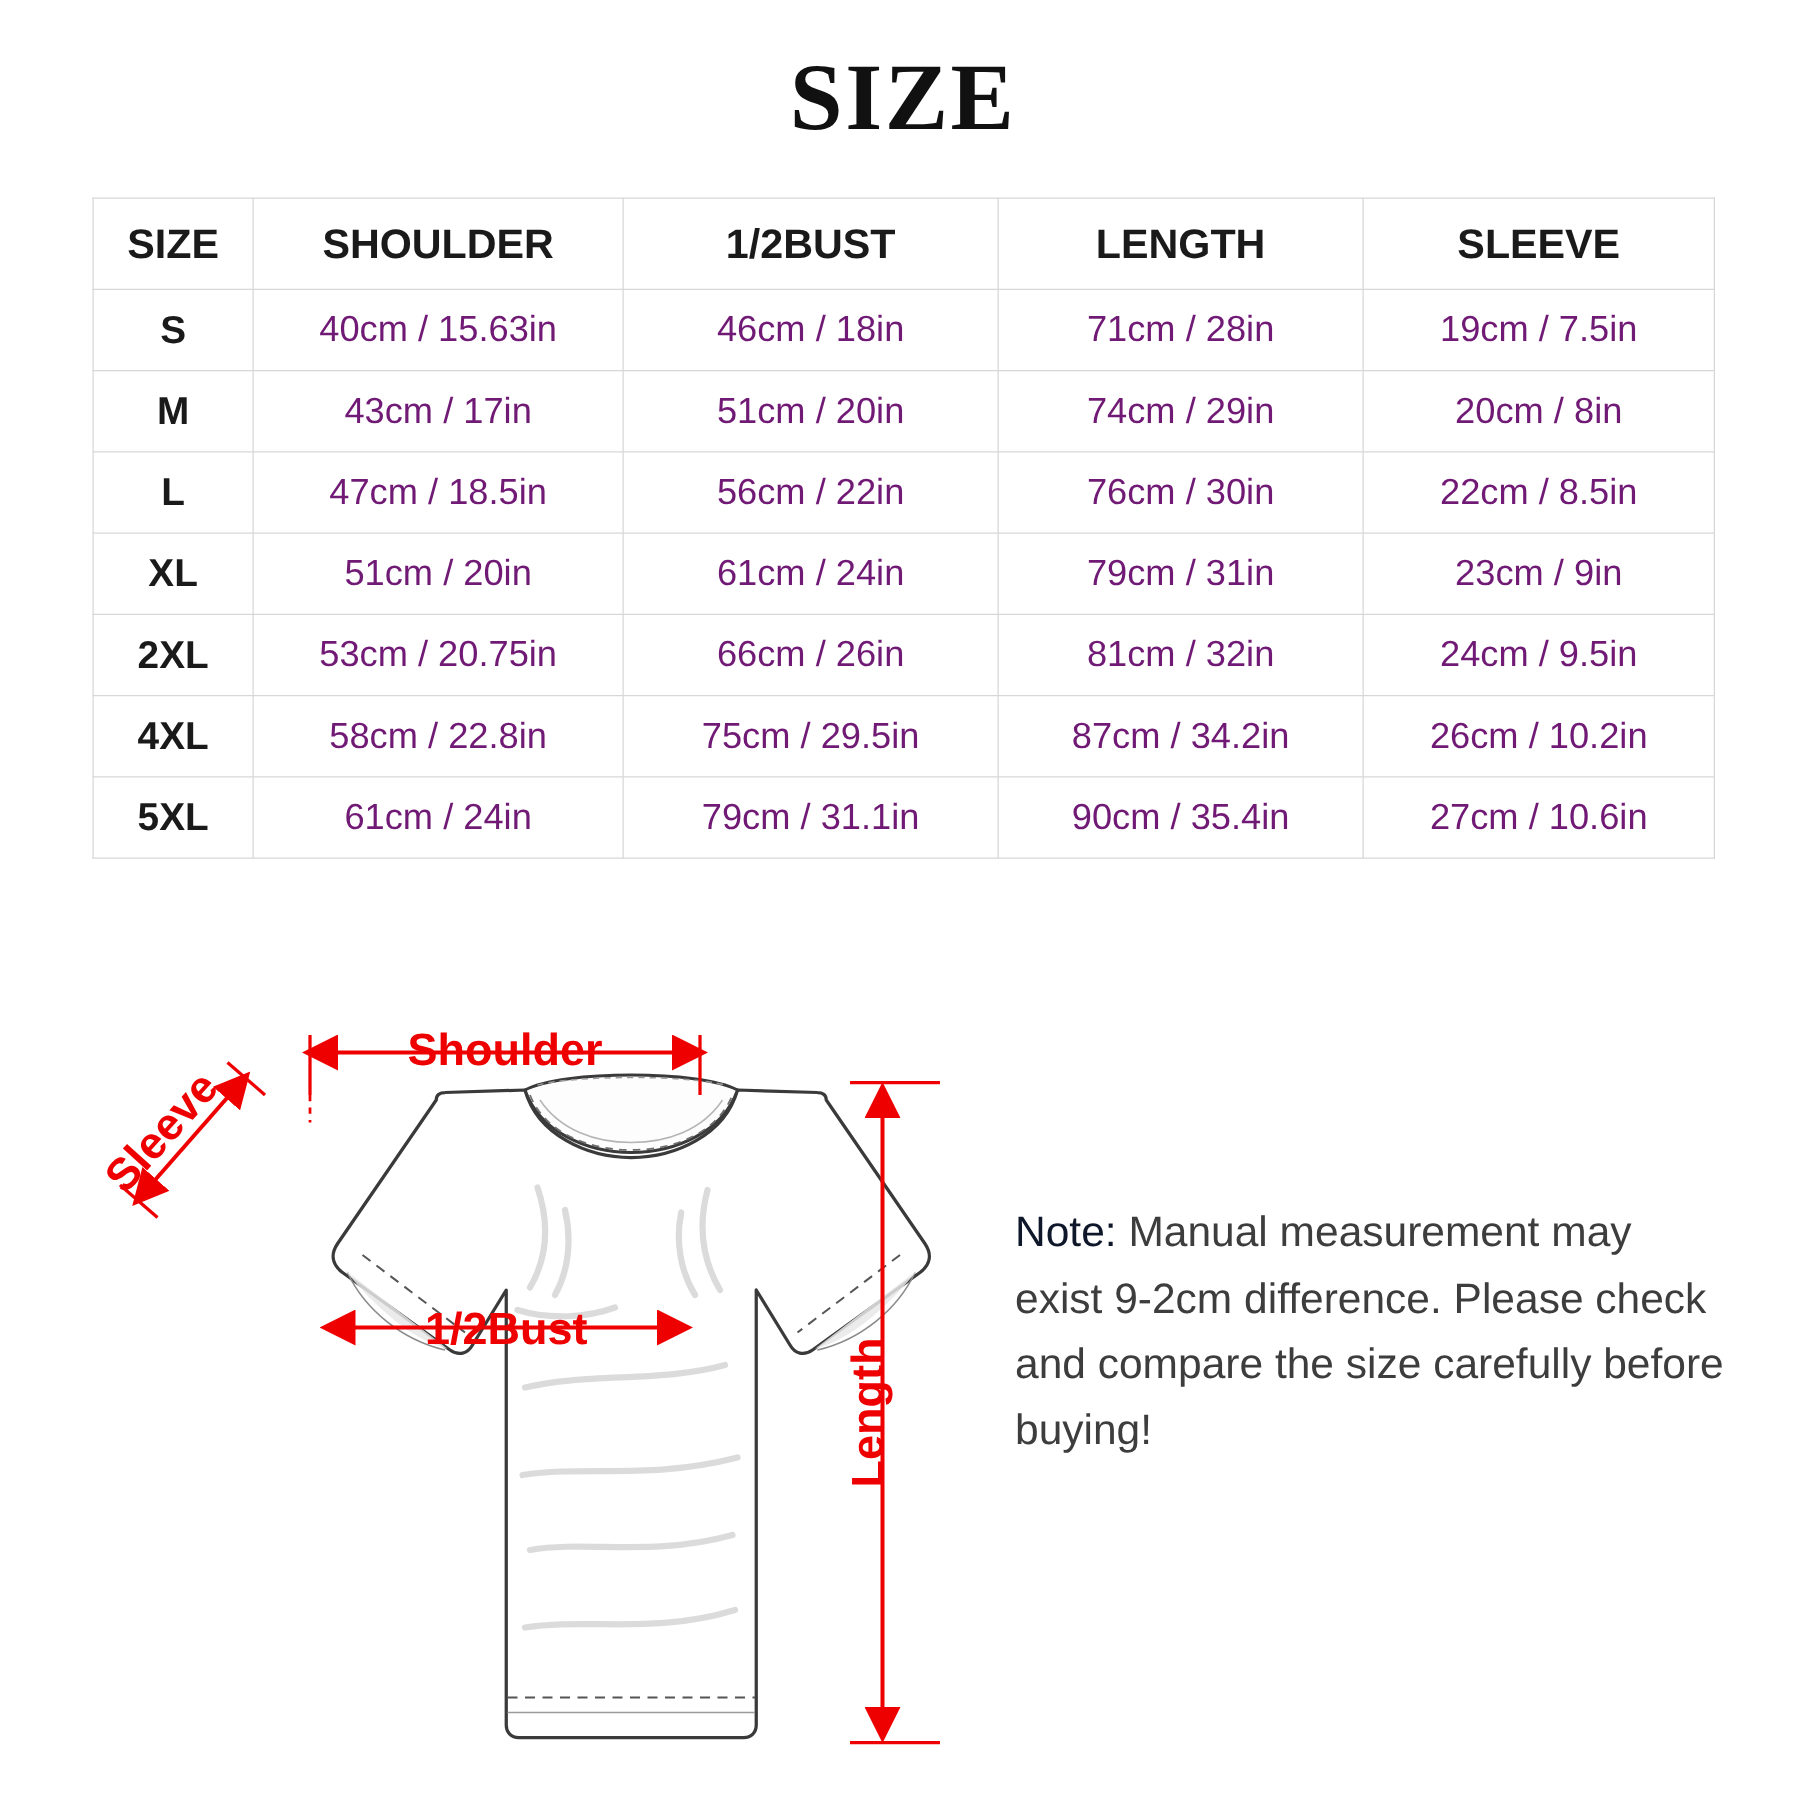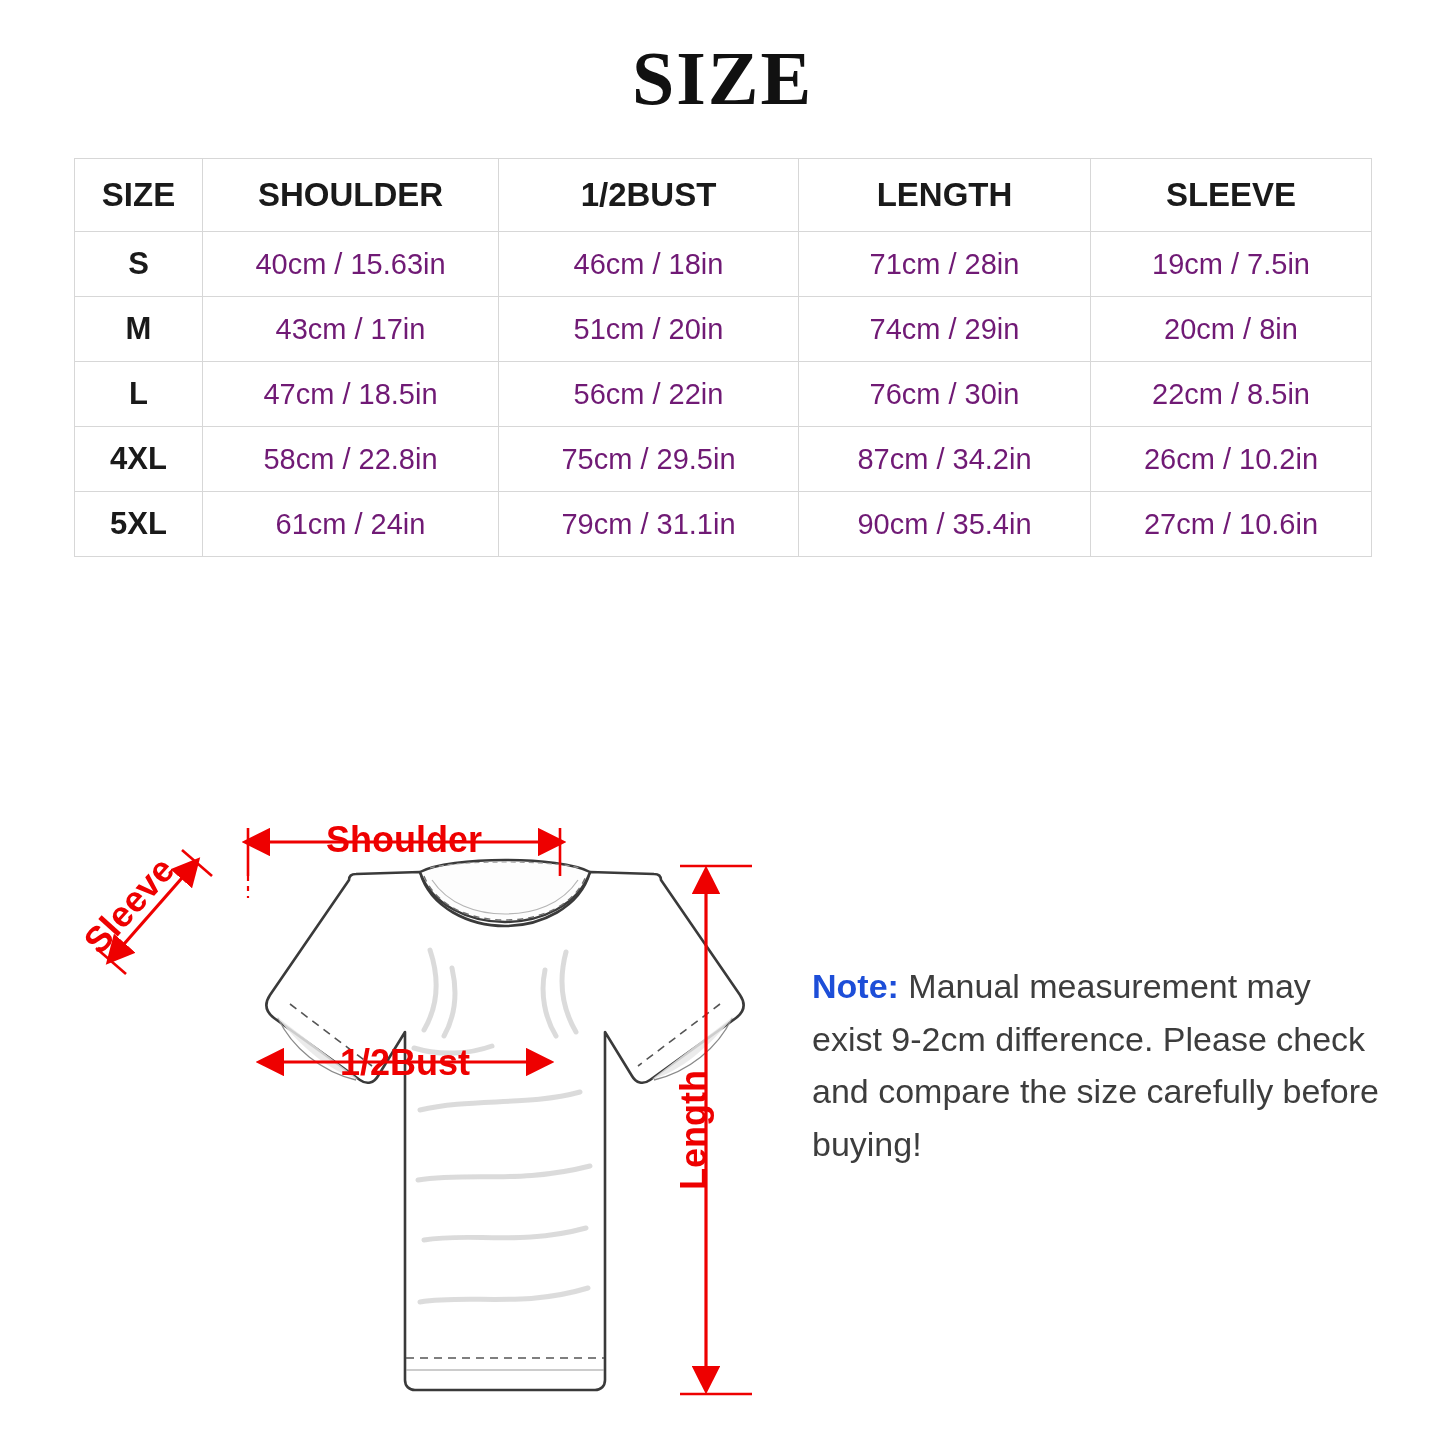--- a/index.html
+++ b/index.html
@@ -88,22 +88,22 @@
   #note {
     position: absolute;
     top: 960px;
     left: 812px;
     width: 570px;
     font-size: 34px;
     line-height: 1.55;
     color: #3d3d3d;
   }
   #note .note-label {
-    font-weight: bold;
-    color: #1d4ed8;
+    font-weight: normal;
+    color: #0f172a;
   }
 </style>
 </head>
 <body>
 
 <div id="title">SIZE</div>
 
 <table id="size-table">
   <colgroup>
     <col class="c-size">
@@ -135,20 +135,34 @@
       <td class="val">51cm / 20in</td>
       <td class="val">74cm / 29in</td>
       <td class="val">20cm / 8in</td>
     </tr>
     <tr>
       <td class="size-col">L</td>
       <td class="val">47cm / 18.5in</td>
       <td class="val">56cm / 22in</td>
       <td class="val">76cm / 30in</td>
       <td class="val">22cm / 8.5in</td>
+    </tr>
+    <tr>
+      <td class="size-col">XL</td>
+      <td class="val">51cm / 20in</td>
+      <td class="val">61cm / 24in</td>
+      <td class="val">79cm / 31in</td>
+      <td class="val">23cm / 9in</td>
+    </tr>
+    <tr>
+      <td class="size-col">2XL</td>
+      <td class="val">53cm / 20.75in</td>
+      <td class="val">66cm / 26in</td>
+      <td class="val">81cm / 32in</td>
+      <td class="val">24cm / 9.5in</td>
     </tr>
     <tr>
       <td class="size-col">4XL</td>
       <td class="val">58cm / 22.8in</td>
       <td class="val">75cm / 29.5in</td>
       <td class="val">87cm / 34.2in</td>
       <td class="val">26cm / 10.2in</td>
     </tr>
     <tr>
       <td class="size-col">5XL</td>

